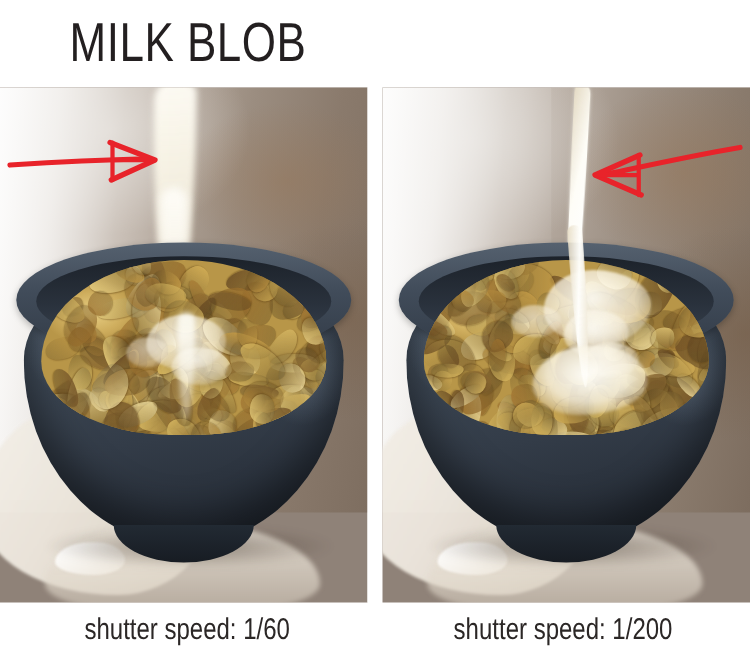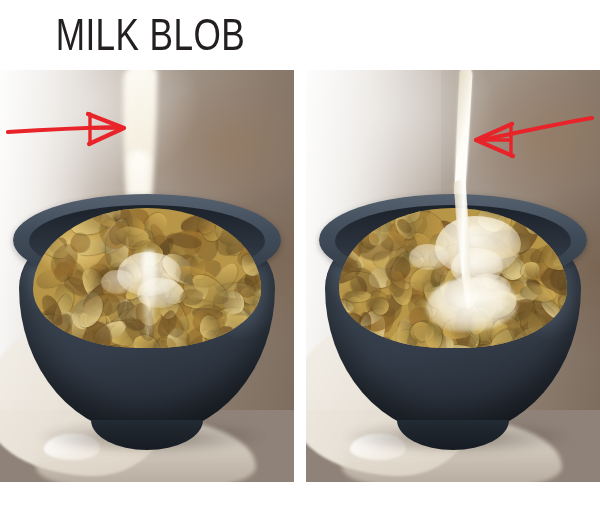--- a/index.html
+++ b/index.html
@@ -815,14 +815,22 @@
             <path d="M204 70 L 170 70" stroke-width="3.4"></path>
             <path d="M205 54 L 205 86" stroke-width="3.4"></path>
           </g>
         </svg>
 
       </div>
     </div>
 
   </div>
 
+  <div class="captions">
+    <div class="caption-cell">
+      <div class="caption-text">shutter speed: 1/60</div>
+    </div>
+    <div class="caption-cell">
+      <div class="caption-text">shutter speed: 1/200</div>
+    </div>
+  </div>
 
 </div>
 
 </body></html>

